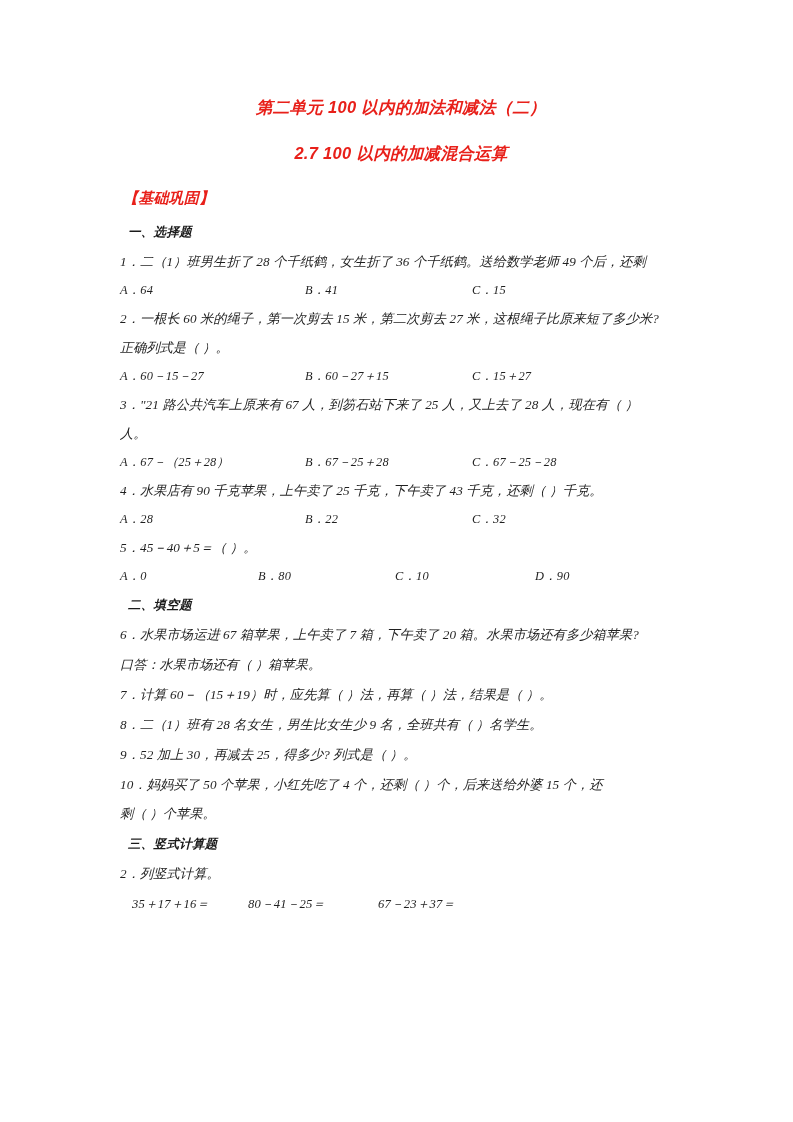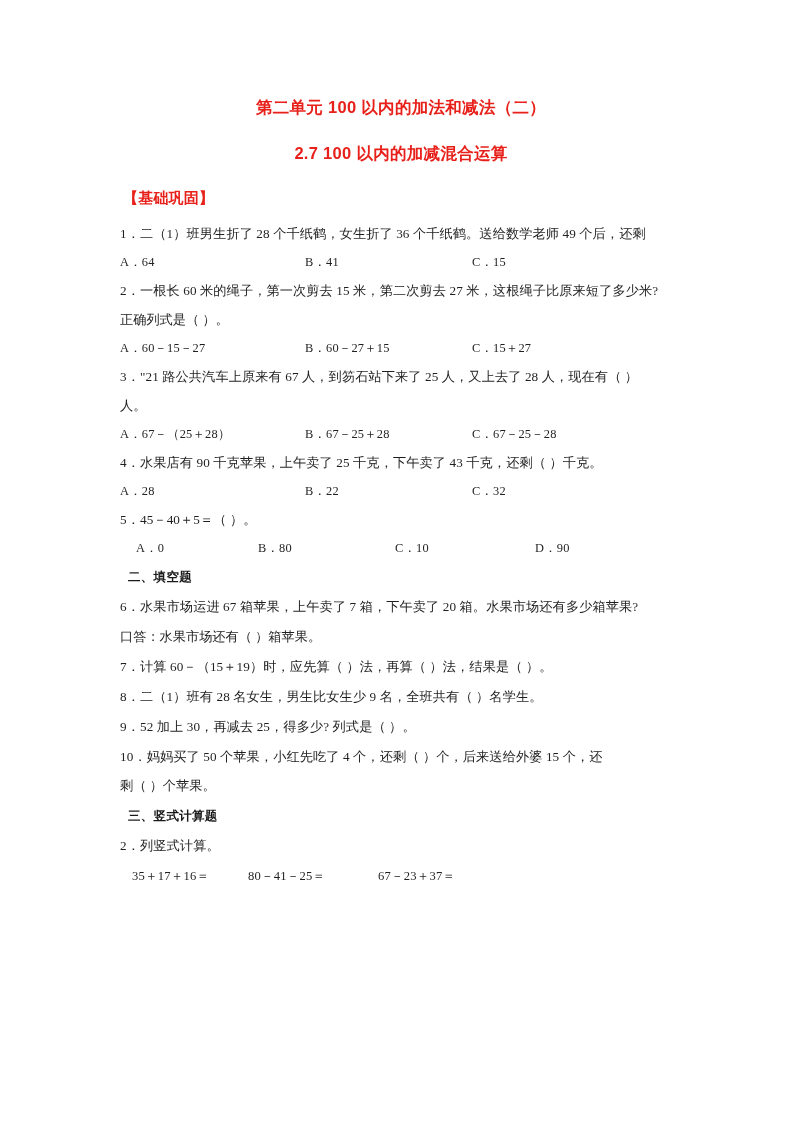--- a/index.html
+++ b/index.html
@@ -14,20 +14,21 @@
     color: #1a1a1a;
     position: relative;
     overflow: hidden;
   }
   .page {
     position: absolute;
     left: 0;
     top: 0;
     width: 640px;
     height: 1122px;
+    font-style: italic;
   }
   .content {
     position: absolute;
     left: 120px;
     top: 95px;
     width: 562px;
   }
 
   
   .doc-title {
@@ -96,21 +97,21 @@
     letter-spacing: 0.2px;
   }
   .opt {
     position: absolute;
     top: 0;
     white-space: nowrap;
   }
   .opts-3 .opt:nth-child(1) { left: 0px; }
   .opts-3 .opt:nth-child(2) { left: 185px; }
   .opts-3 .opt:nth-child(3) { left: 352px; }
-  .opts-4 .opt:nth-child(1) { left: 16px; }
+  .opts-4 .opt:nth-child(1) { left: 0px; }
   .opts-4 .opt:nth-child(2) { left: 138px; }
   .opts-4 .opt:nth-child(3) { left: 275px; }
   .opts-4 .opt:nth-child(4) { left: 415px; }
 
   
   .calc-row {
     font-size: 12.6px;
     color: #1f1f1f;
     margin: 12px 0 0 0;
     position: relative;
@@ -126,20 +127,21 @@
 <body>
 
 <div class="page">
   <div class="content">
 
     <h1 class="doc-title">第二单元 100 以内的加法和减法（二）</h1>
     <h2 class="doc-subtitle">2.7  100 以内的加减混合运算</h2>
 
     <div class="part-title">【基础巩固】</div>
 
+    <div class="section-head">一、选择题</div>
 
     <div class="q">1．二（1）班男生折了 28 个千纸鹤，女生折了 36 个千纸鹤。送给数学老师 49 个后，还剩</div>
     <div class="opts opts-3">
       <span class="opt">A．64</span>
       <span class="opt">B．41</span>
       <span class="opt">C．15</span>
     </div>
 
     <div class="q">2．一根长 60 米的绳子，第一次剪去 15 米，第二次剪去 27 米，这根绳子比原来短了多少米?</div>
     <div class="q-cont">正确列式是（        ）。</div>

